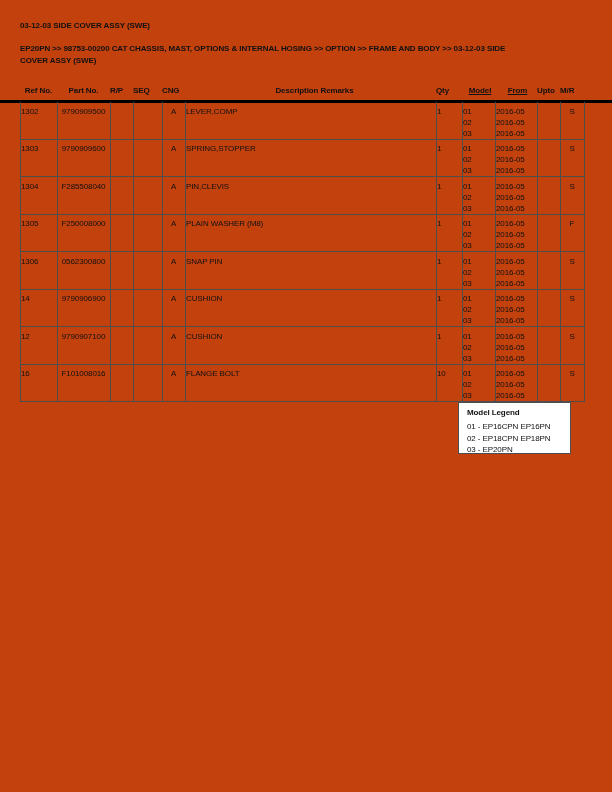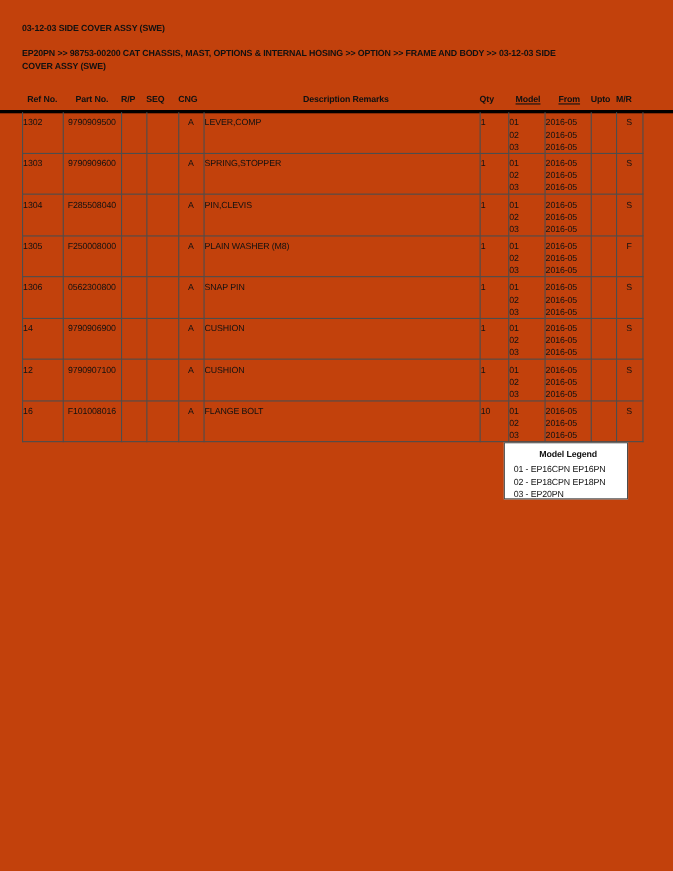--- a/index.html
+++ b/index.html
@@ -64,21 +64,21 @@
   td.c-model { padding-left: 4px; }
   td.c-from  { padding-left: 4px; }
   td.c-mr    { text-align: center; }
 
   .legend {
     position: absolute; left: 458px; top: 402px; width: 113px; height: 52px;
     border: 1.5px solid #4d4d4d; background: #fff;
     padding: 4px 4px 0 8px;
     font-size: 8px; letter-spacing: -0.1px; color: #111;
   }
-  .legend-title { font-weight: bold; line-height: 11px; margin-bottom: 3px; text-align: center; }
+  .legend-title { font-weight: bold; line-height: 11px; margin-bottom: 3px; }
   .legend-item  { line-height: 11.6px; white-space: nowrap; }
 </style>
 </head>
 <body>
 
 <div class="page">
 
   <div class="doc-title">03-12-03 SIDE COVER ASSY (SWE)</div>
 
   <div class="breadcrumb">EP20PN &gt;&gt; 98753-00200 CAT CHASSIS, MAST, OPTIONS &amp; INTERNAL HOSING &gt;&gt; OPTION &gt;&gt; FRAME AND BODY &gt;&gt; 03-12-03 SIDE COVER ASSY (SWE)</div>

